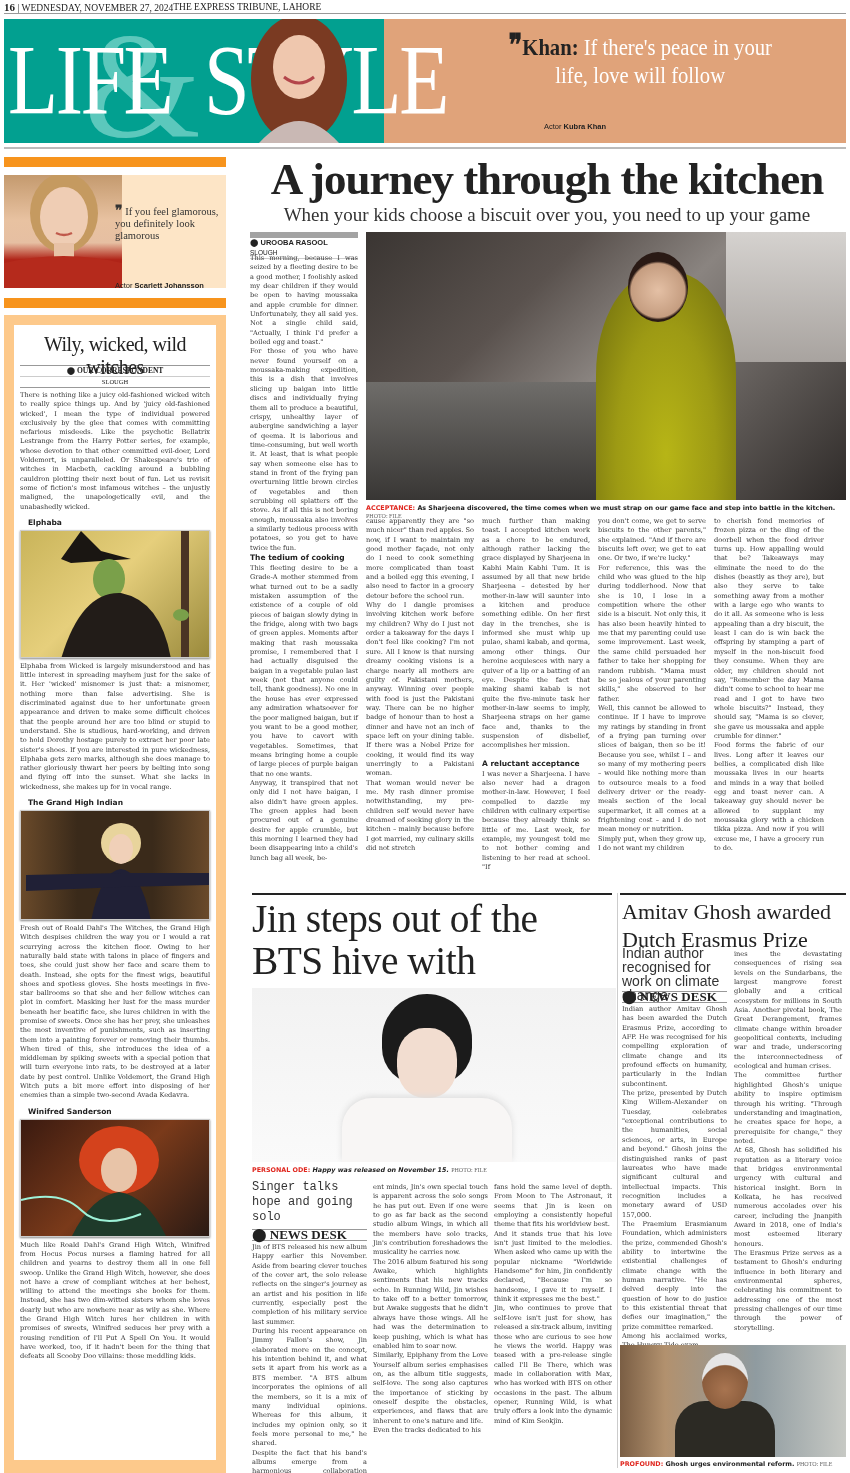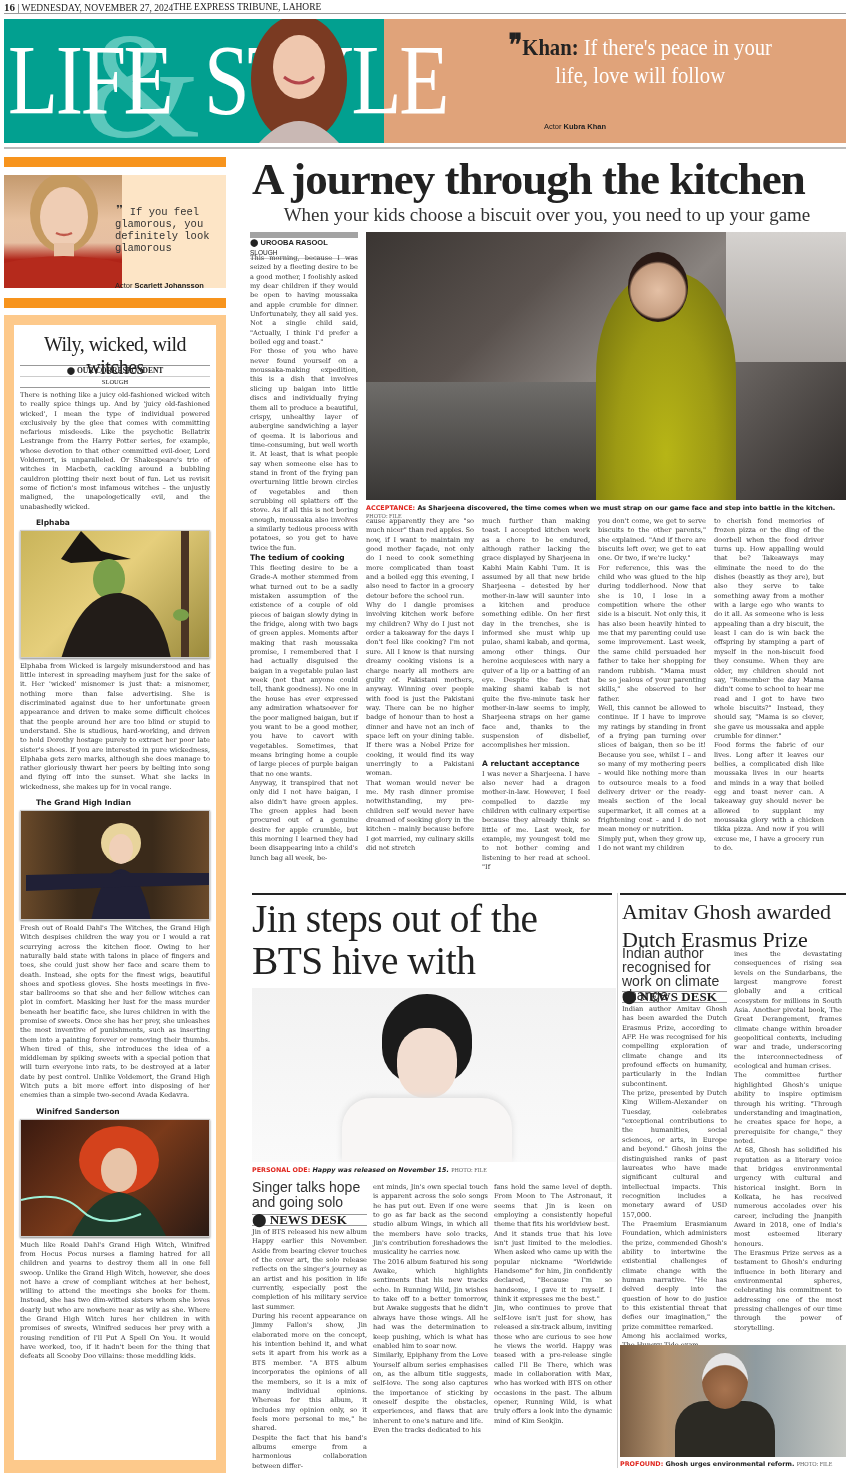--- a/index.html
+++ b/index.html
@@ -15,33 +15,33 @@
 .banner .quote{position:absolute;left:490px;top:12px;width:340px;font-family:"Liberation Serif",serif;font-size:24px;line-height:28px;color:#fff;text-align:center;transform:scaleX(0.86);transform-origin:left}
 .banner .quote .who{color:#222;font-weight:bold}
 .banner .quote .qm{color:#222;font-weight:bold;font-size:30px}
 .banner .credit{position:absolute;left:540px;top:103px;font-family:"Liberation Sans",sans-serif;font-size:7.5px;color:#222}
 .rule{left:4px;top:147px;width:842px;height:2px;background:#bbb}
 
 .leftcol{left:2px;top:150px;width:232px;height:1323px;}
 .orangebar{position:absolute;left:2px;width:222px;height:10px;background:#f7941d}
 .sj{position:absolute;left:2px;top:25px;width:222px;height:113px;background:#fde5c6}
 .sj .face{position:absolute;left:0;top:0;width:118px;height:113px;background:linear-gradient(180deg,#c49a6e 0%,#e8c2a1 40%,#e6bfa2 60%,#b02418 75%,#b02418 100%)}
-.sj .q{position:absolute;left:111px;top:30px;width:110px;font-family:Liberation Mono, monospace;font-size:10.5px;line-height:12px;color:#333}
+.sj .q{position:absolute;left:111px;top:30px;width:110px;font-family:Liberation Serif, serif;font-size:10.5px;line-height:12px;color:#333}
 .sj .q .qm{font-weight:bold;font-size:14px}
 .sj .c{position:absolute;left:111px;top:106px;font-family:"Liberation Sans",sans-serif;font-size:7.5px;color:#222}
 .witchbox{position:absolute;left:2px;top:165px;width:222px;height:1158px;background:#fdc98b;padding:10px}
 .witchin{background:#fff;width:202px;height:1135px;padding:0 6px;position:relative}
 .wh{font-family:"Liberation Serif",serif;font-size:20px;text-align:center;padding-top:8px;height:36px;color:#222;letter-spacing:-0.5px}
 .byline{border-top:1px solid #999;border-bottom:1px solid #999;font-family:"Liberation Serif",serif;font-size:7.5px;text-align:center;margin-top:4px;line-height:10px}
 .byline .place{font-size:6.5px;border-top:1px solid #ccc}
 .body{font-family:"DejaVu Serif",serif;font-size:6.6px;line-height:9.3px;text-align:justify;color:#333}
-.sub{font-family:"DejaVu Sans",sans-serif;font-weight:bold;font-size:7.5px;color:#222;margin:6px 16px 3px}
+.sub{font-family:"DejaVu Sans",sans-serif;font-weight:bold;font-size:7.5px;color:#222;margin:6px 8px 3px}
 .photo{border:1px solid #ccc;box-shadow:0 1px 2px #888;margin-bottom:4px}
 
-.h1{left:252px;top:155px;width:590px;font-family:"Liberation Serif",serif;font-weight:bold;font-size:45px;line-height:48px;color:#222;text-align:left;letter-spacing:-1px}
+.h1{left:252px;top:155px;width:590px;font-family:"Liberation Serif",serif;font-weight:bold;font-size:45px;line-height:48px;color:#222;text-align:center;letter-spacing:-1px}
 .h1sub{left:252px;top:204px;width:590px;font-family:"Liberation Serif",serif;font-size:19px;color:#333;text-align:center}
 .kit-by{left:250px;top:232px;width:108px;font-family:Liberation Sans, sans-serif;font-size:7.5px;line-height:10px;border-top:6px solid #a3a3a3;border-bottom:1px solid #ccc}
 .kit-by .place{font-size:6.5px}
 .col{font-family:"DejaVu Serif",serif;font-size:6.6px;line-height:9.35px;text-align:justify;color:#333}
 .kitimg{left:366px;top:232px;width:480px;height:268px;background:linear-gradient(135deg,#3a3532 0%,#5a524e 30%,#8a8480 50%,#2e2a28 100%);overflow:hidden}
 .kitimg .woman{position:absolute;left:230px;top:40px;width:140px;height:228px;background:radial-gradient(ellipse at 50% 80%,#b7b516 0%,#9d9a14 50%,#6d6b0e 100%);border-radius:45% 45% 0 0}
 .kitimg .head{position:absolute;left:262px;top:20px;width:60px;height:70px;background:radial-gradient(circle at 50% 55%,#e4c0a5 0%,#c59d80 55%,#2a1a15 60%);border-radius:50%}
 .kitimg .stove{position:absolute;left:0;top:150px;width:260px;height:118px;background:linear-gradient(180deg,#6f6d6a 0%,#383634 100%)}
 .kitimg .window{position:absolute;left:360px;top:0;width:120px;height:130px;background:linear-gradient(180deg,#d5d2cf,#a8a39f)}
 .cap{font-family:"DejaVu Sans",sans-serif;font-weight:bold;font-size:6.4px;color:#222}
@@ -196,21 +196,21 @@
 <div class="abs jin-h">Jin steps out of the BTS hive with 'Happy'</div>
 <div class="abs jinimg">
   <div class="hair"></div>
   <div class="face"></div>
   <div class="arm"></div>
 </div>
 <div class="abs cap" style="left:252px;top:1166px;width:364px">
   <span class="lead">PERSONAL ODE:</span> <i>Happy was released on November 15.</i> <span class="pf">PHOTO: FILE</span>
 </div>
 <div class="abs" style="left:252px;top:1180px;width:115px">
-  <div style="font-family:Liberation Sans, sans-serif;font-size:14px;line-height:15px;color:#333">Singer talks hope and going solo</div>
+  <div style="font-family:Liberation Mono, monospace;font-size:12px;line-height:15px;color:#333">Singer talks hope and going solo</div>
   <div class="smallby" style="margin:4px 0 2px"><span>⬤</span> <b>NEWS DESK</b></div>
   <div class="col" style="white-space:pre-line">Jin of BTS released his new album Happy earlier this November. Aside from bearing clever touches of the cover art, the solo release reflects on the singer's journey as an artist and his position in life currently, especially post the completion of his military service last summer.
   During his recent appearance on Jimmy Fallon's show, Jin elaborated more on the concept, his intention behind it, and what sets it apart from his work as a BTS member. "A BTS album incorporates the opinions of all the members, so it is a mix of many individual opinions. Whereas for this album, it includes my opinion only, so it feels more personal to me," he shared.
   Despite the fact that his band's albums emerge from a harmonious collaboration between differ-</div>
 </div>
 <div class="abs col" style="left:373px;top:1183px;width:115px;white-space:pre-line">ent minds, Jin's own special touch is apparent across the solo songs he has put out. Even if one were to go as far back as the second studio album Wings, in which all the members have solo tracks, Jin's contribution foreshadows the musicality he carries now.
   The 2016 album featured his song Awake, which highlights sentiments that his new tracks echo. In Running Wild, Jin wishes to take off to a better tomorrow, but Awake suggests that he didn't always have those wings. All he had was the determination to keep pushing, which is what has enabled him to soar now.
   Similarly, Epiphany from the Love Yourself album series emphasises on, as the album title suggests, self-love. The song also captures the importance of sticking by oneself despite the obstacles, experiences, and flaws that are inherent to one's nature and life.
   Even the tracks dedicated to his</div>
 <div class="abs col" style="left:494px;top:1183px;width:118px;white-space:pre-line">fans hold the same level of depth. From Moon to The Astronaut, it seems that Jin is keen on employing a consistently hopeful theme that fits his worldview best.

